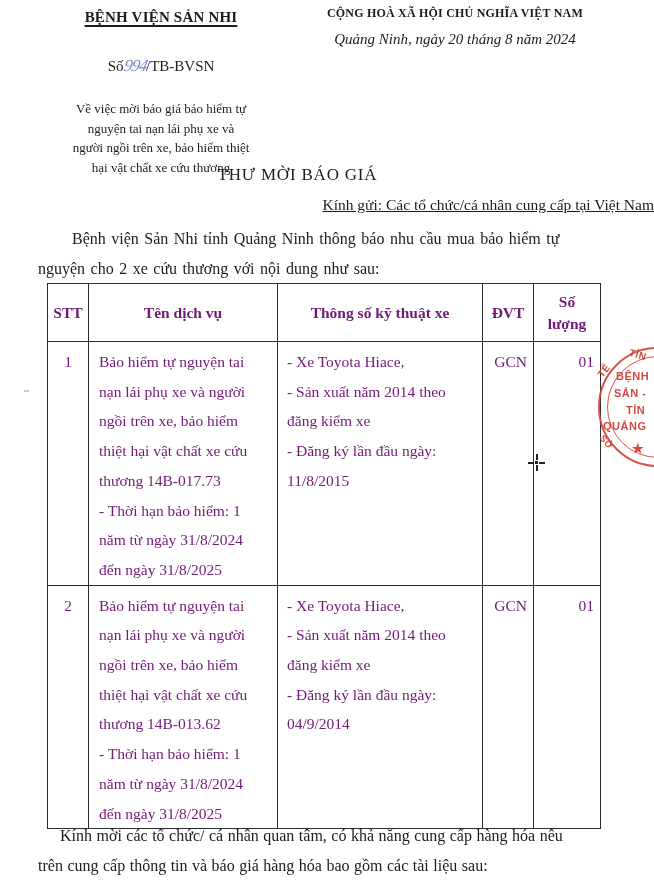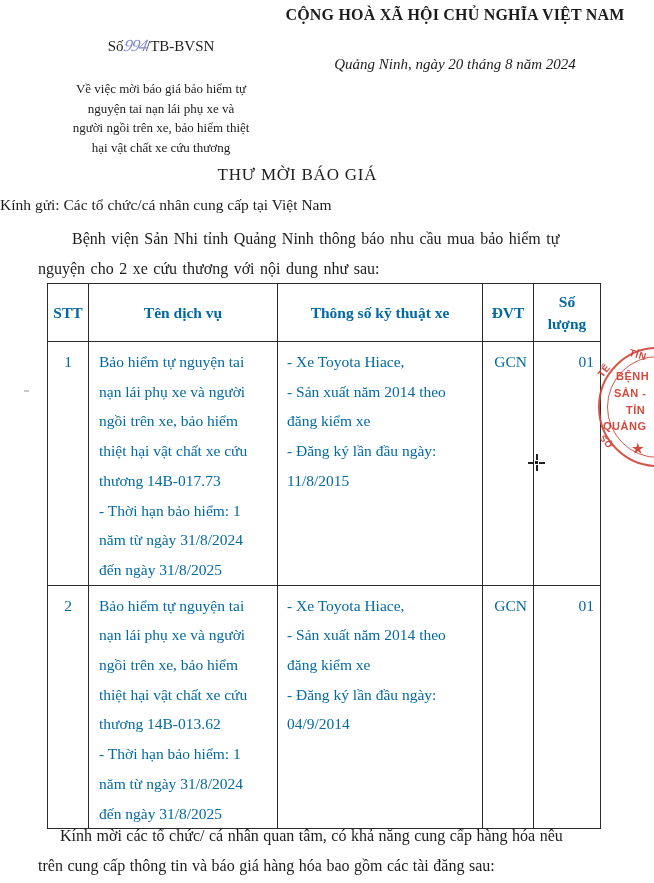--- a/index.html
+++ b/index.html
@@ -26,50 +26,50 @@
   .doc-number .hand {
     color: #7f8ad2; font-style: italic; font-size: 17px;
     letter-spacing: -1px; display: inline-block; transform: skewX(-12deg);
   }
   .subject { margin-top: 23px; font-size: 13px; line-height: 19.5px; white-space: pre-line; }
 
   .header-right {
     position: absolute; left: 262px; top: 6px; width: 386px;
     text-align: center;
   }
-  .hr-line1 { font-size: 16px; font-weight: 700; letter-spacing: 0.2px; }
+  .hr-line1 { font-size: 12px; font-weight: 700; letter-spacing: 0.2px; }
   .hr-line2 { font-size: 15.5px; font-weight: 700; margin-top: 4px; letter-spacing: 0.3px;
               text-decoration: underline; text-underline-offset: 4px; text-decoration-thickness: 1.5px; }
-  .dateline { margin-top: 32px; font-style: italic; font-size: 15px; }
+  .dateline { margin-top: 10px; font-style: italic; font-size: 15px; }
 
   
   .doc-title {
     position: absolute; left: 0; top: 165px; width: 595px;
     text-align: center; font-size: 17px; font-weight: 400; letter-spacing: 0.8px;
   }
   .salutation {
     position: absolute; left: 0; top: 196px; width: 654px;
-    text-align: left; font-size: 15.5px;
+    text-align: right; font-size: 15.5px; text-decoration: underline;
   }
   .intro {
     position: absolute; left: 38px; top: 224px; width: 572px;
     font-size: 16px; line-height: 29.5px; white-space: pre-line;
     text-indent: 34px; word-spacing: 1.5px;
   }
   .closing {
     position: absolute; left: 38px; top: 821px; width: 588px;
     font-size: 16px; line-height: 30px; white-space: pre-line;
     text-indent: 22px; word-spacing: 0.5px;
   }
 
   
   .quote-table-wrap { position: absolute; left: 47px; top: 283px; }
   table.quote-table {
     border-collapse: collapse; table-layout: fixed; width: 553px;
-    font-size: 15.5px; color: #0369a1;
+    font-size: 15.5px; color: #701a75;
   }
   table.quote-table th, table.quote-table td {
     border: 1.5px solid #2b2b2b;
   }
   table.quote-table thead th {
     height: 58px; font-weight: 700; text-align: center; vertical-align: middle;
     line-height: 22px; padding: 2px 4px; font-size: 15.5px;
   }
   table.quote-table td {
     height: 238px; vertical-align: top; padding: 5px 6px 0 6px;
@@ -114,20 +114,21 @@
   .crosshair .c  { position: absolute; left: 7px; top: 7px; width: 3px; height: 3px; background: #222; }
 
   .scan-dash { position: absolute; left: 24px; top: 390px; width: 5px; height: 2px; background: #c9c9c9; }
 </style>
 </head>
 <body>
 
 <div class="page">
 
   <div class="header-left">
+    <div class="hl-line2">BỆNH VIỆN SẢN NHI</div>
     <div class="doc-number"><span>Số</span><span class="hand">994</span><span>/TB-BVSN</span></div>
     <div class="subject">Về việc mời báo giá bảo hiểm tự
 nguyện tai nạn lái phụ xe và
 người ngồi trên xe, bảo hiểm thiệt
 hại vật chất xe cứu thương</div>
   </div>
 
   <div class="header-right">
     <div class="hr-line1">CỘNG HOÀ XÃ HỘI CHỦ NGHĨA VIỆT NAM</div>
     <div class="dateline">Quảng Ninh, ngày 20 tháng 8 năm 2024</div>
@@ -192,21 +193,21 @@
 - Đăng ký lần đầu ngày:
 04/9/2014</td>
           <td class="cell-unit">GCN</td>
           <td class="cell-qty">01</td>
         </tr>
       </tbody>
     </table>
   </div>
 
   <div class="closing">Kính mời các tổ chức/ cá nhân quan tâm, có khả năng cung cấp hàng hóa nêu
-trên cung cấp thông tin và báo giá hàng hóa bao gồm các tài đăng sau:</div>
+trên cung cấp thông tin và báo giá hàng hóa bao gồm các tài liệu sau:</div>
 
   <div class="stamp">
     <div class="stamp-circle-outer"></div>
     <div class="stamp-circle-inner"></div>
     <div class="stamp-text stamp-arc-top">TỈN</div>
     <div class="stamp-text stamp-arc-left">TẾ</div>
     <div class="stamp-text stamp-arc-bl">SỞ</div>
     <div class="stamp-text stamp-line-1">BỆNH</div>
     <div class="stamp-text stamp-line-2">SẢN -</div>
     <div class="stamp-text stamp-line-3">TỈN</div>

